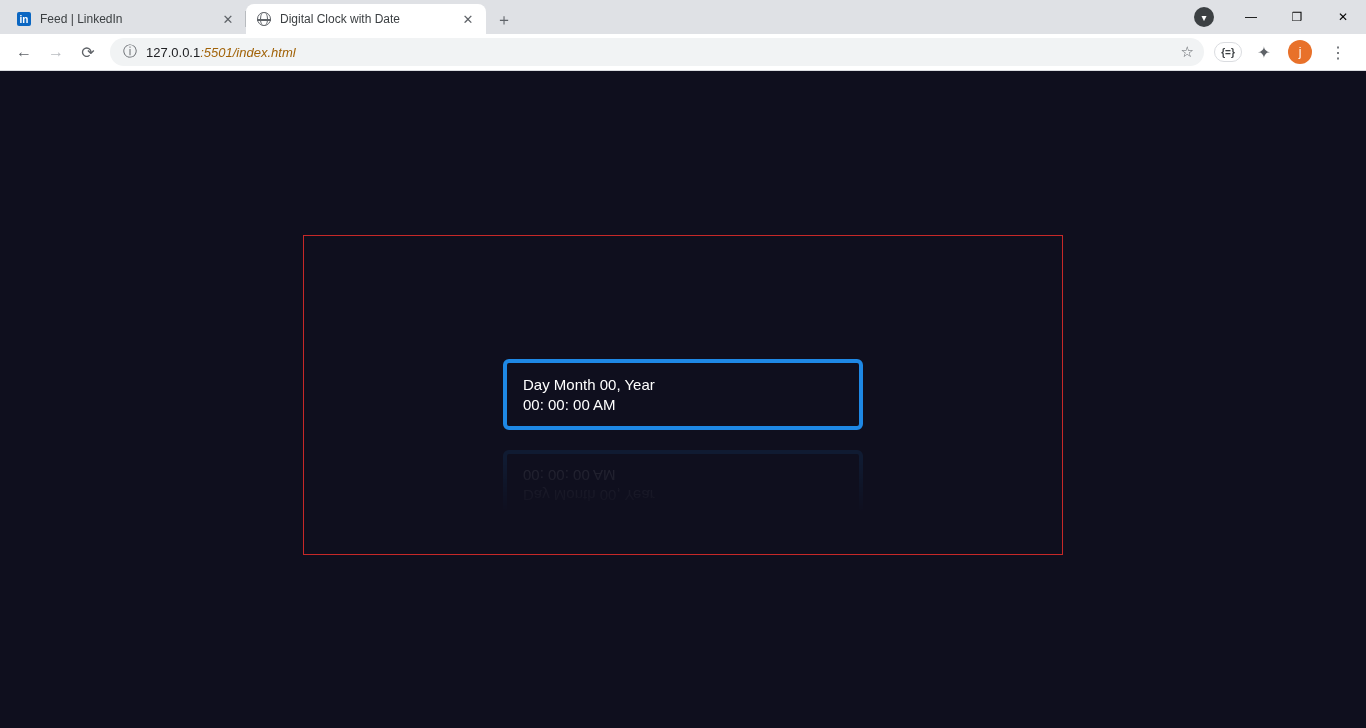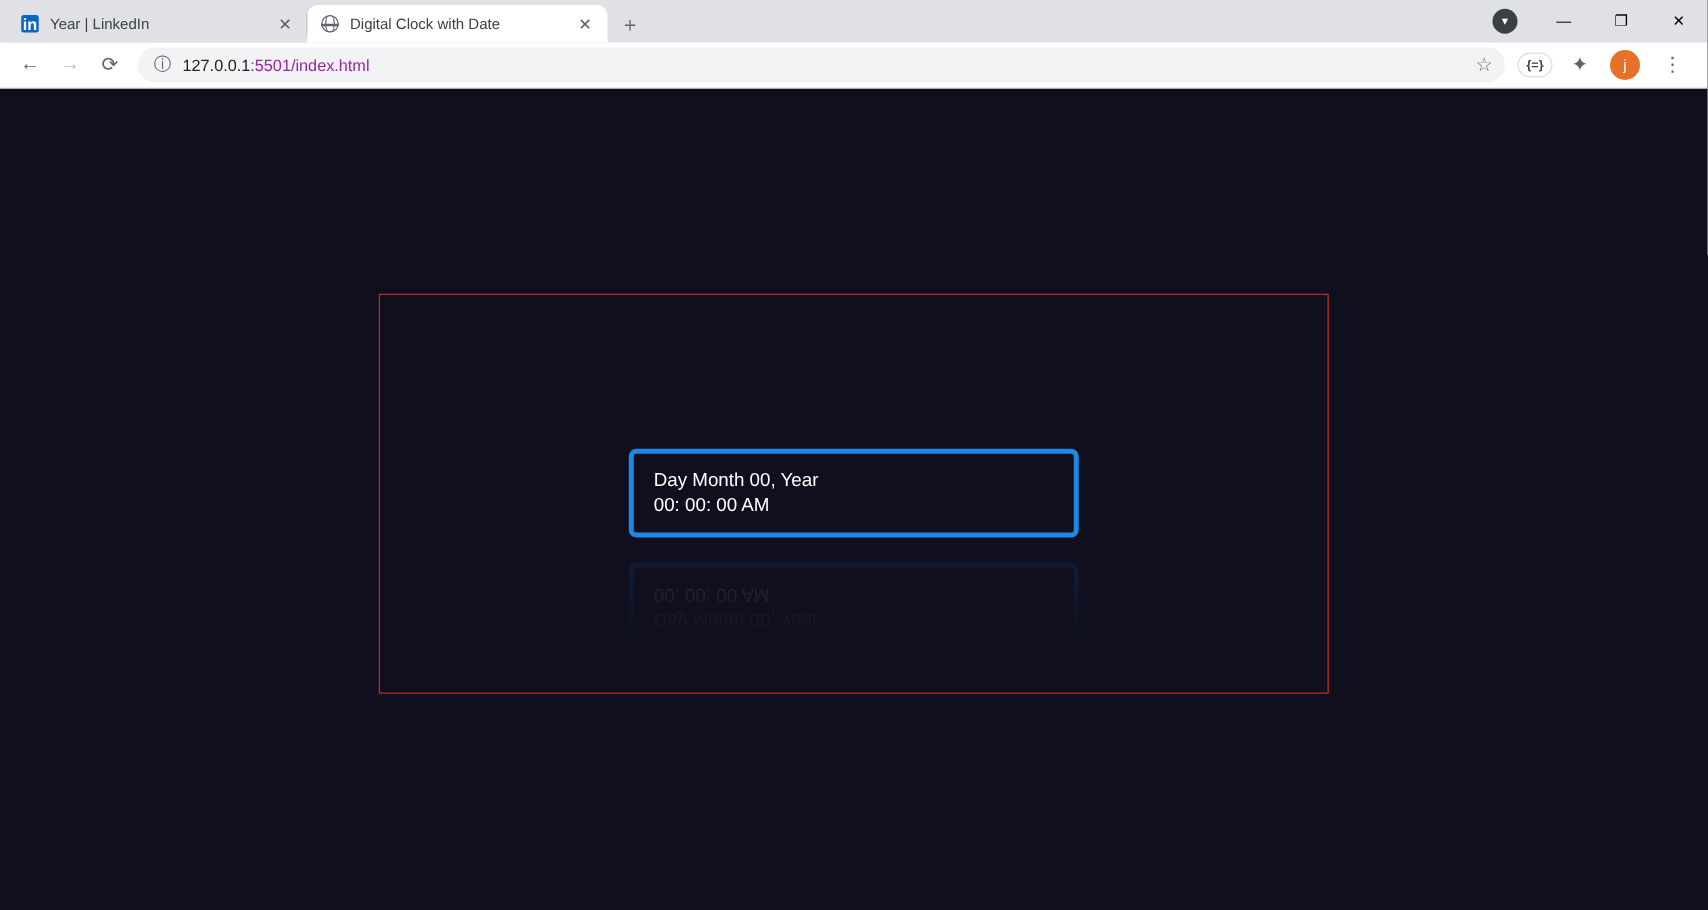--- a/index.html
+++ b/index.html
@@ -86,21 +86,21 @@
       background: #f1f3f4; border-radius: 14px;
       display: flex; align-items: center;
       padding: 0 10px; margin: 0 6px;
       font-size: 13px; color: #5f6368;
     }
     .omnibox .site-info {
       width: 20px; display: flex; align-items: center; justify-content: center;
       margin-right: 6px; font-size: 14px;
     }
     .omnibox .url { color: #202124; }
-    .omnibox .url .muted { color: #a21caf; }
+    .omnibox .url .muted { color: #a16207; font-style: italic; }
     .omnibox .spacer { flex: 1; }
     .omnibox .star { color: #5f6368; font-size: 15px; }
     .ext-badge {
       width: 28px; height: 20px; border-radius: 10px;
       background: #fff; border: 1px solid #dadce0;
       display: flex; align-items: center; justify-content: center;
       font-size: 10px; font-weight: 700; color: #3c4043; margin: 0 4px;
     }
     .avatar {
       width: 24px; height: 24px; border-radius: 50%;
@@ -163,21 +163,21 @@
       content: "";
       position: absolute;
       inset: -4px;
       background: linear-gradient(to top, #0f0f1e 10%, rgba(15,15,30,0) 90%);
       transform: scaleY(-1);
     }
 
     
     .linkedin-favicon {
       width: 14px; height: 14px; background: #0a66c2; border-radius: 2px;
-      color: #fff; font-size: 13px; font-weight: 700;
+      color: #fff; font-size: 10px; font-weight: 700;
       display: flex; align-items: center; justify-content: center;
     }
     .globe-favicon {
       width: 14px; height: 14px; border: 1.5px solid #5f6368; border-radius: 50%;
       position: relative;
     }
     .globe-favicon::before, .globe-favicon::after {
       content: ""; position: absolute; background: transparent; border: 1px solid #5f6368;
     }
     .globe-favicon::before { left: 50%; top: -1px; bottom: -1px; width: 50%; border-radius: 50%; transform: translateX(-50%); border-top: none; border-bottom: none; }
@@ -185,21 +185,21 @@
   </style>
 </head>
 <body>
 
 <div class="chrome-top">
   <div class="tabs">
     <div class="tab inactive">
       <span class="favicon">
         <span class="linkedin-favicon">in</span>
       </span>
-      <span class="title">Year | LinkedIn</span>
+      <span class="title">Feed | LinkedIn</span>
       <span class="close">✕</span>
     </div>
     <div class="tab active">
       <span class="favicon">
         <span class="globe-favicon"></span>
       </span>
       <span class="title">Digital Clock with Date</span>
       <span class="close">✕</span>
     </div>
     <div class="newtab">＋</div>

